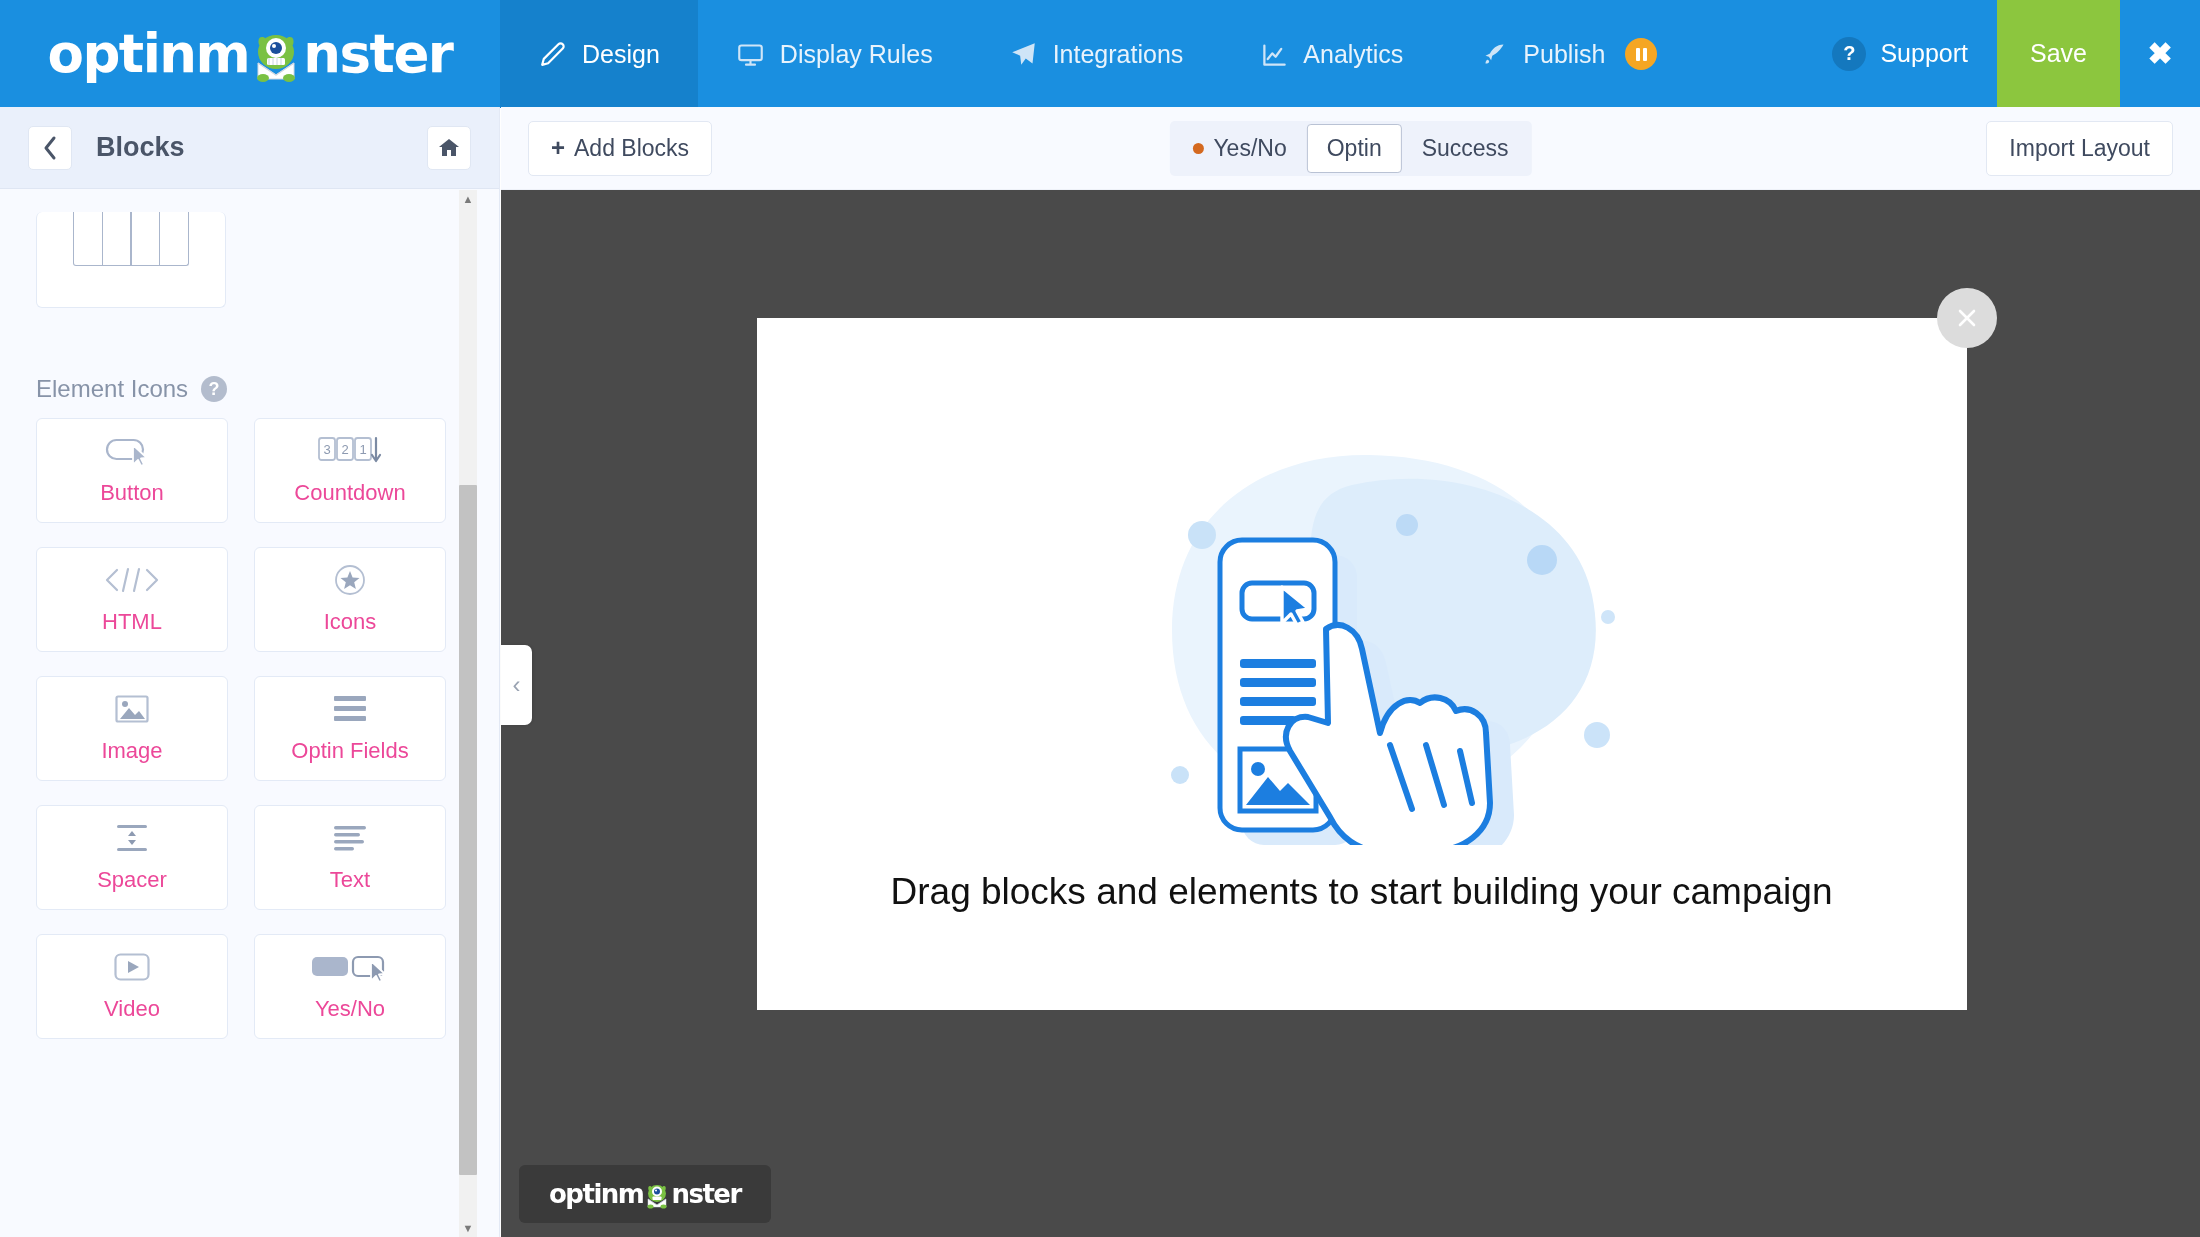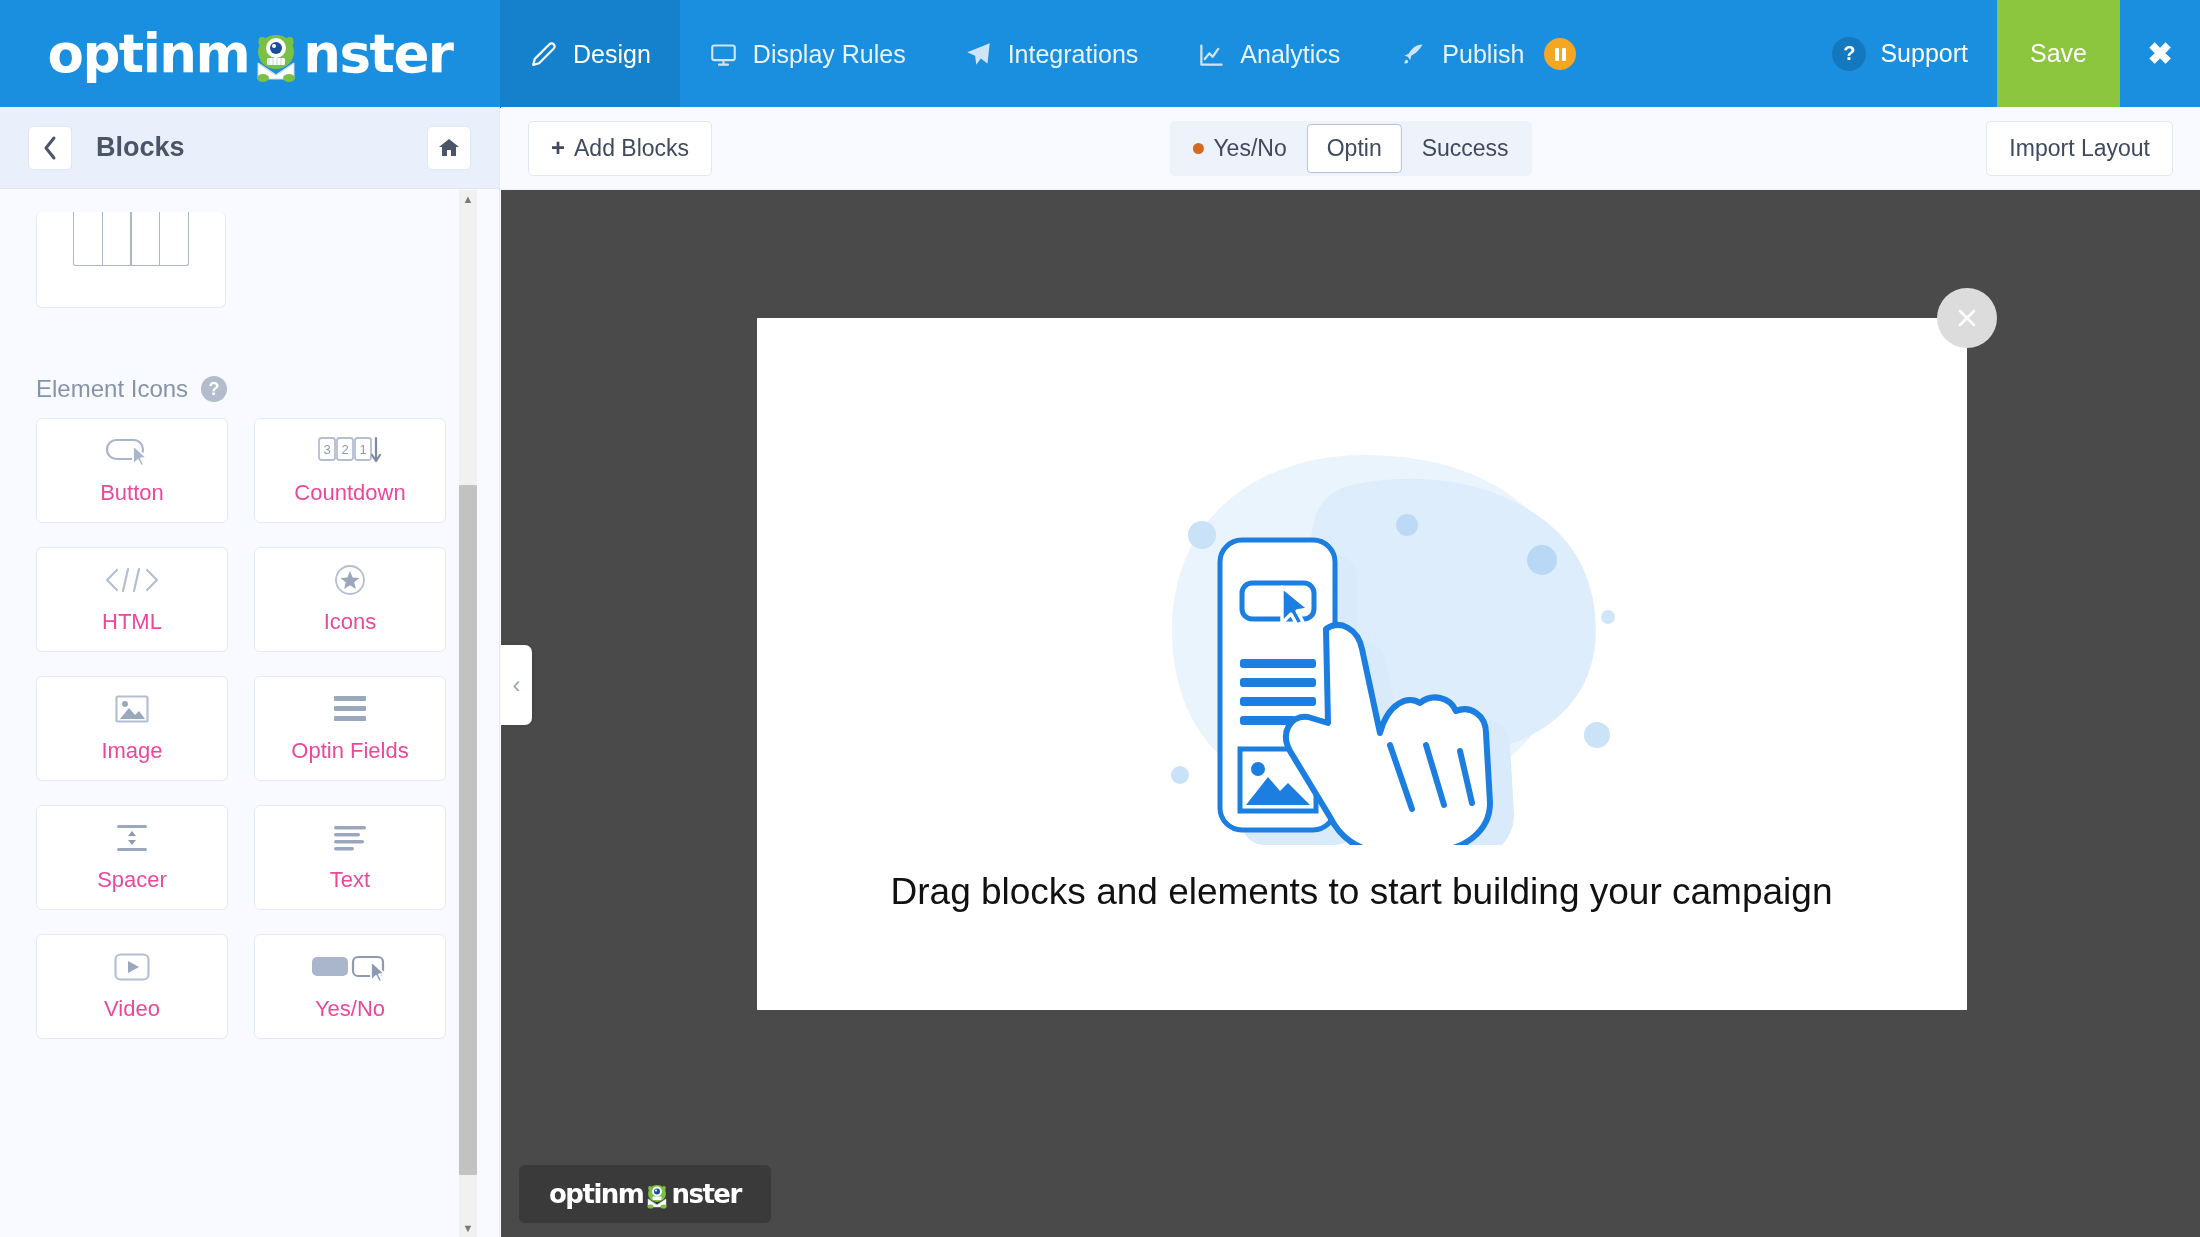--- a/index.html
+++ b/index.html
@@ -27,21 +27,21 @@
     letter-spacing: -1.5px; display: flex; align-items: center;
     font-family: "DejaVu Sans", sans-serif;
   }
   .logo-monster {
     display: inline-block; width: 52px; height: 52px;
     position: relative; margin: 0 1px; top: 3px;
   }
   .nav-items { display: flex; align-items: stretch; flex: 1 1 auto; }
   .nav-item {
     display: flex; align-items: center; gap: 14px;
-    padding: 0 29px; height: 108px;
+    padding: 0 38px; height: 108px;
     color: #e8f3fc; font-size: 25px; cursor: pointer;
     white-space: nowrap;
     text-align: right;
   }
   .nav-item.active { background: #1581cc; color: #ffffff; }
   .nav-icon { display: flex; align-items: center; justify-content: center;
               width: 30px; height: 30px; flex: 0 0 30px; }
   .nav-icon svg { display: block; }
   .nav-spacer { flex: 1 1 auto; }
   .publish-badge {

